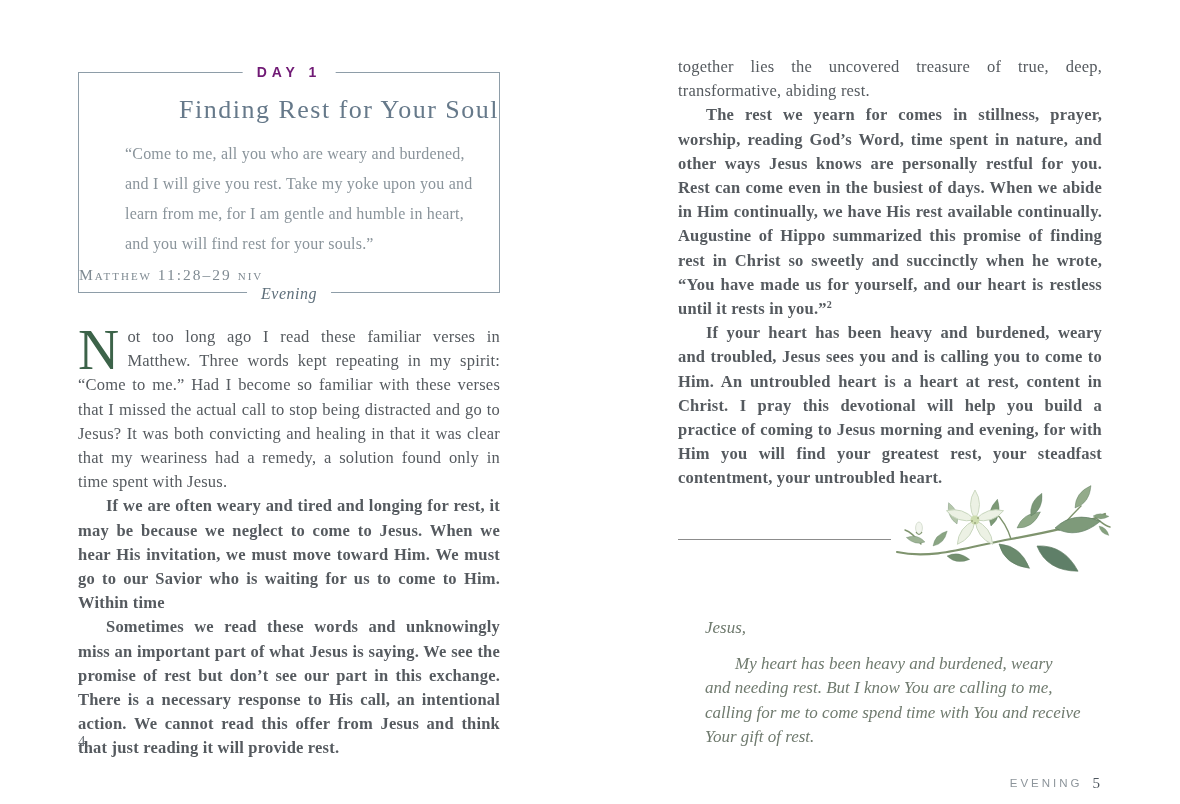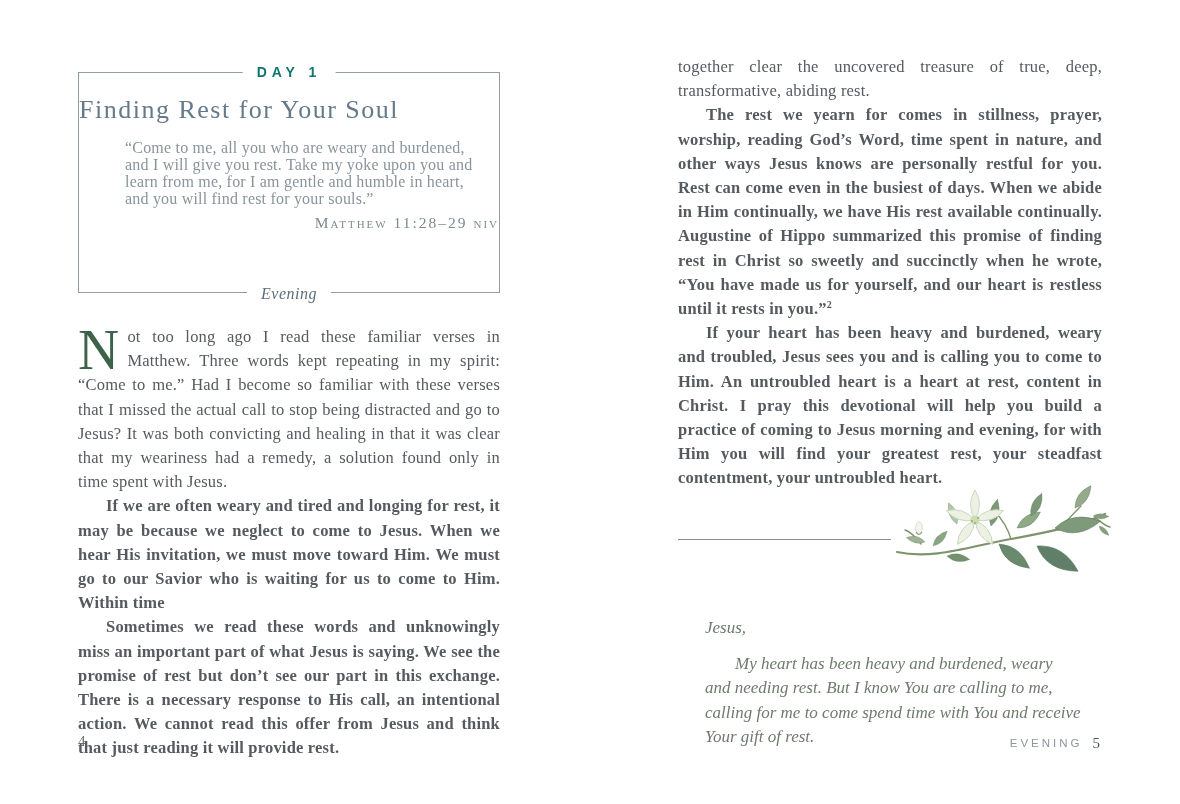--- a/index.html
+++ b/index.html
@@ -13,36 +13,36 @@
     position:absolute; left:78px; top:72px; width:422px; height:221px;
     border:1px solid #8e9da8;
   }
   .box-label{
     position:absolute; left:50%; transform:translateX(-50%);
     background:#ffffff; padding:0 14px; white-space:nowrap;
   }
   .day-label{
     top:-9px;
     font-family:"Liberation Sans","DejaVu Sans",sans-serif;
-    font-weight:bold; font-size:14px; letter-spacing:5px; color:#0f766e;text-align:right;
+    font-weight:bold; font-size:14px; letter-spacing:5px; color:#701a75;text-align:right;
   }
   .session-label{
     bottom:-11px;
     font-style:italic; font-size:16px; color:#5d6e7a; letter-spacing:0.5px;
   }
   .chapter-title{
-    margin-top:22px; text-align:left;
+    margin-top:22px; text-align:right;
     font-size:26px; letter-spacing:1.5px; color:#66798a; font-weight:normal;
   }
   .scripture-quote{
     margin-top:14px; padding-left:46px; padding-right:26px;
-    font-size:16px; line-height:17px; color:#8a949b; letter-spacing:0.2px;
+    font-size:16px; line-height:30px; color:#8a949b; letter-spacing:0.2px;
   }
   .scripture-reference{
-    margin-top:7px; text-align:right;
+    margin-top:7px; text-align:left;
     font-variant:small-caps; font-size:15.5px; letter-spacing:2px; color:#7f8a92;
   }
 
   .left-body{
     position:absolute; left:78px; top:325px; width:422px;
     font-size:16.5px; line-height:24.2px; color:#555a5f;
     text-align:justify; letter-spacing:0.2px;
   }
   .left-body p + p, .right-body p + p { margin-top:0; }
   .indent { text-indent:28px;font-weight:bold; }
@@ -71,21 +71,21 @@
     font-style:italic; font-size:17px; line-height:24.6px; color:#6f7a6e;
   }
   .prayer-text{ text-indent:30px; margin-top:11px; }
 
   
   .footer-left{
     position:absolute; left:78px; top:733px;
     font-size:15px; color:#6a7076;
   }
   .footer-right{
-    position:absolute; left:678px; top:734px; width:422px; text-align:right;
+    position:absolute; left:678px; top:774px; width:422px; text-align:right;
     font-family:"Liberation Sans","DejaVu Sans",sans-serif;
   }
   .footer-section{
     font-size:11.5px; letter-spacing:3px; color:#8d959b; vertical-align:1px;
   }
   .footer-pagenum{
     font-family:"Liberation Serif",serif;
     font-size:15px; color:#4d565e; margin-left:10px;
   }
 </style>
@@ -104,21 +104,21 @@
 
   <div class="left-body">
     <p><span class="drop-cap">N</span><span>ot too long ago I read these familiar verses in Matthew. Three words kept repeating in my spirit: “Come to me.” Had I become so familiar with these verses that I missed the actual call to stop being distracted and go to Jesus? It was both convicting and healing in that it was clear that my weariness had a remedy, a solution found only in time spent with Jesus.</span></p>
     <p class="indent">If we are often weary and tired and longing for rest, it may be because we neglect to come to Jesus. When we hear His invitation, we must move toward Him. We must go to our Savior who is waiting for us to come to Him. Within time</p>
     <p class="indent">Sometimes we read these words and unknowingly miss an important part of what Jesus is saying. We see the promise of rest but don’t see our part in this exchange. There is a necessary response to His call, an intentional action. We cannot read this offer from Jesus and think that just reading it will provide rest.</p>
   </div>
 
   <div class="footer-left">4</div>
 
   <div class="right-body">
-    <p>together clear the uncovered treasure of true, deep, transformative, abiding rest.</p>
+    <p>together lies the uncovered treasure of true, deep, transformative, abiding rest.</p>
     <p class="indent"><span>The rest we yearn for comes in stillness, prayer, worship, reading God’s Word, time spent in nature, and other ways Jesus knows are personally restful for you. Rest can come even in the busiest of days. When we abide in Him continually, we have His rest available continually. Augustine of Hippo summarized this promise of finding rest in Christ so sweetly and succinctly when he wrote, “You have made us for yourself, and our heart is restless until it rests in you.”</span><span class="footnote-sup">2</span></p>
     <p class="indent">If your heart has been heavy and burdened, weary and troubled, Jesus sees you and is calling you to come to Him. An untroubled heart is a heart at rest, content in Christ. I pray this devotional will help you build a practice of coming to Jesus morning and evening, for with Him you will find your greatest rest, your steadfast contentment, your untroubled heart.</p>
   </div>
 
   <div class="journal-line"></div>
 
   <svg class="illustration" viewBox="0 0 222 116" xmlns="http://www.w3.org/2000/svg">
     <defs>
       <path id="leaf" d="M0 0 Q 16 -20 44 -13 Q 24 9 0 0 Z"></path>
     </defs>

